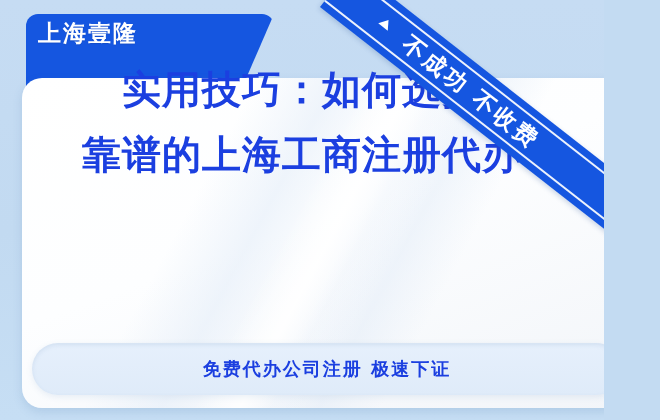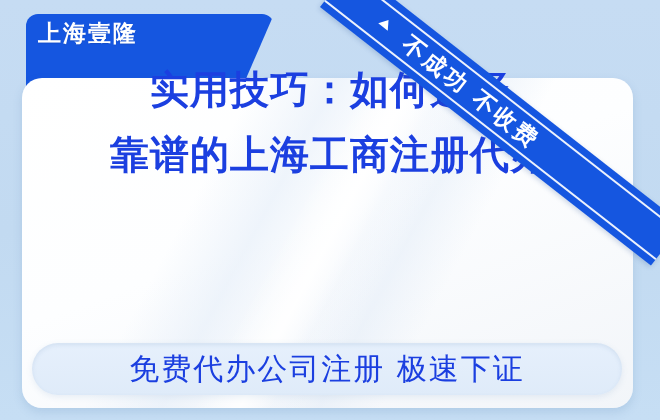--- a/index.html
+++ b/index.html
@@ -9,24 +9,25 @@
   body {
     width: 660px;
     height: 420px;
     overflow: hidden;
     font-family: "DejaVu Sans", "Liberation Sans", sans-serif;
     background: #c3dbf2;
   }
 
   #poster {
     position: relative;
-    width: 660px;
+    width: 584px;
     height: 420px;
     overflow: hidden;
     background: linear-gradient(180deg, #c6dcf3 0%, #c2daf1 55%, #c6def4 100%);
+    padding-left: 20px;
   }
 
   
   .tab {
     position: absolute;
     left: 26px;
     top: 14px;
     width: 248px;
     height: 86px;
     background: #1556e0;
@@ -112,22 +113,22 @@
     background: linear-gradient(180deg, #e6f0fc 0%, #dfebf9 100%);
     border-radius: 26px;
     box-shadow: 0 2px 4px rgba(120,155,195,0.18) inset,
                 0 2px 6px rgba(90,130,180,0.12);
     z-index: 6;
     display: flex;
     align-items: center;
     justify-content: center;
   }
   .pill-label {
-    font-size: 30px;
-    font-weight: normal;
+    font-size: 18px;
+    font-weight: bold;
     color: #1b3fe0;
     letter-spacing: 2px;
     white-space: nowrap;
   }
 
   
   .ribbon {
     position: absolute;
     left: 352px;
     top: -34px;

